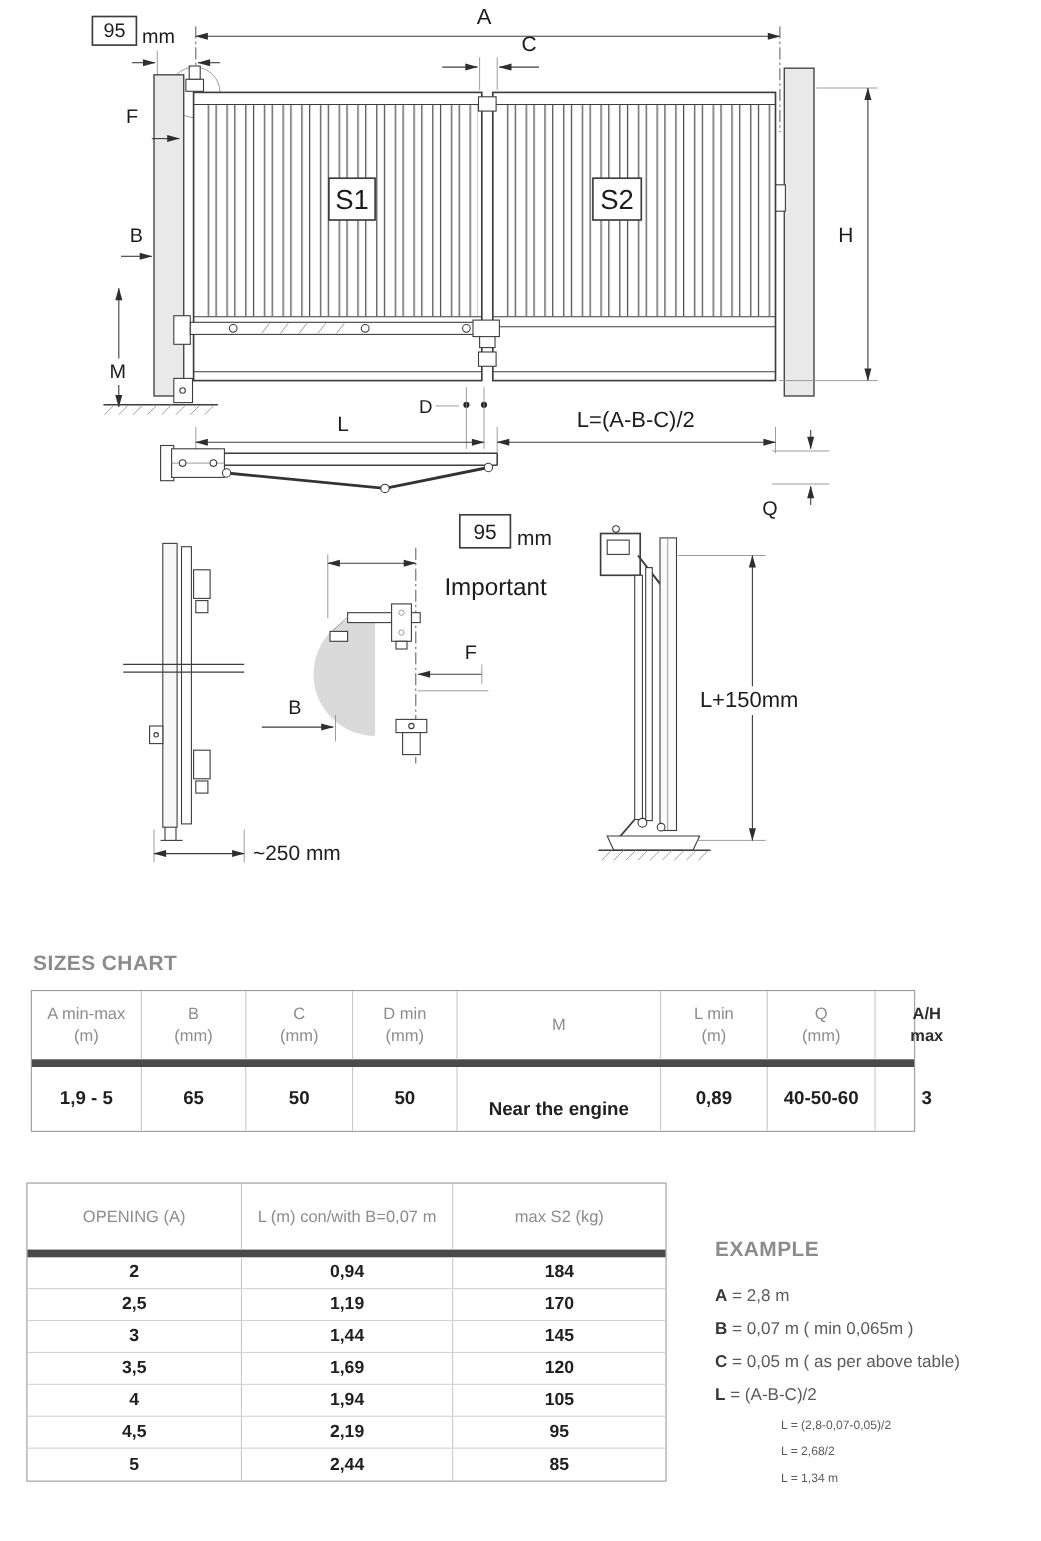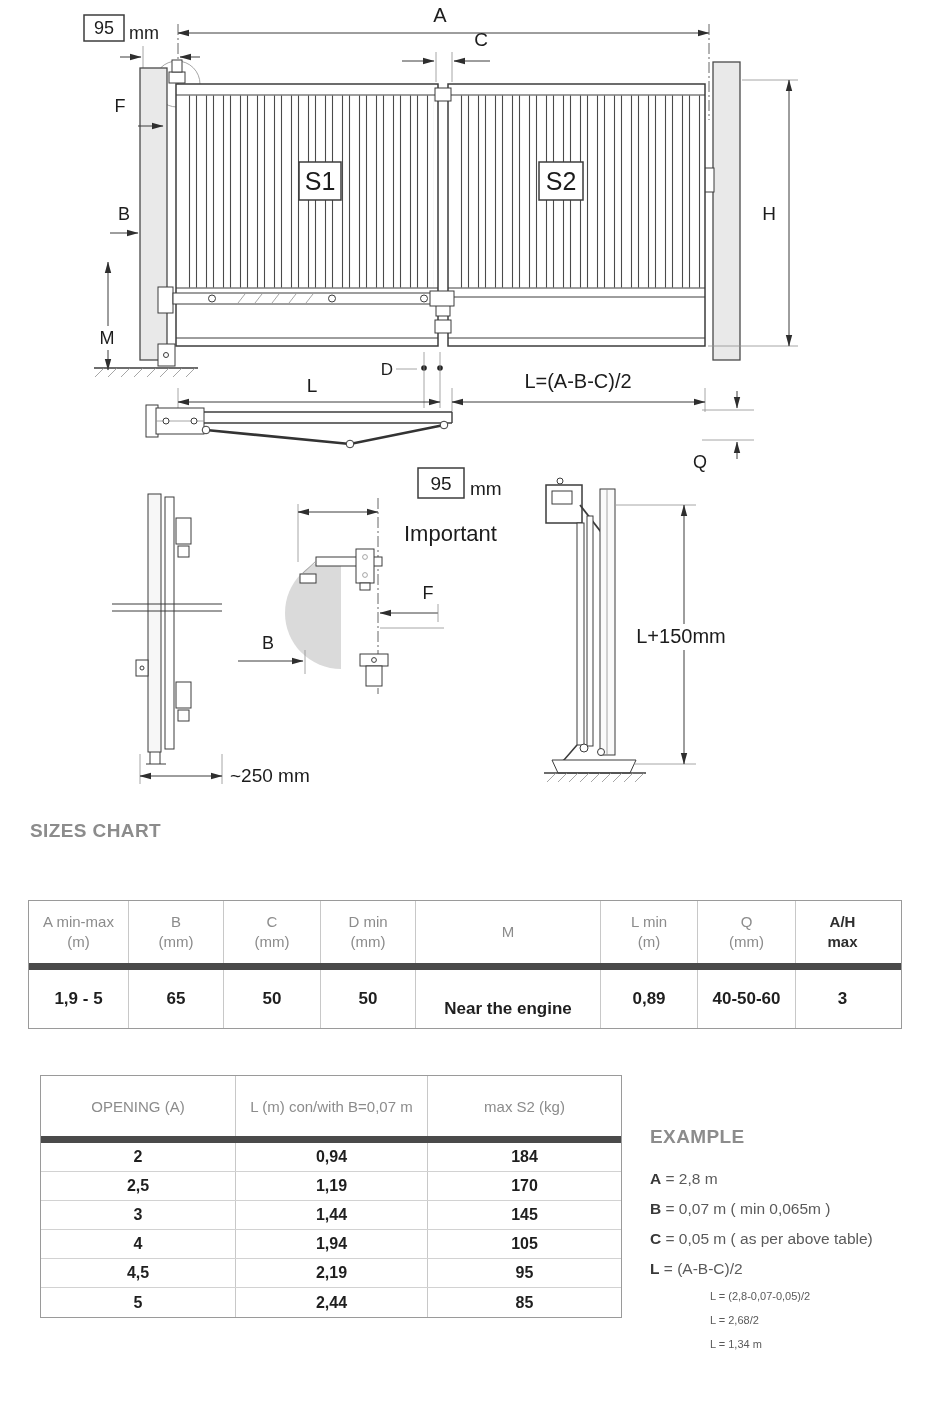--- a/index.html
+++ b/index.html
@@ -16,36 +16,36 @@
   .part2{ stroke:#3c3c3c; stroke-width:1; fill:#fff; }
   .cl   { stroke:#555; stroke-width:0.9; stroke-dasharray:11 3 2 3; fill:none; }
   .lbl18{ font-size:18px; }
   .lbl19{ font-size:19px; }
   .lbl20{ font-size:20px; }
   .lbl17{ font-size:17px; }
   .lbl22{ font-size:22px; }
   .lbl25{ font-size:25px; }
 
   .section-title { position:absolute; font-size:19px; color:#8c8c8c; font-weight:bold; letter-spacing:.4px; }
-  #sizes-title { left:30px; top:820px; }
-
-  .sc-table { position:absolute; left:28px; top:900px; width:874px; border:1px solid #9a9a9a; background:#fff; }
+  #sizes-title { left:30px; top:866px; }
+
+  .sc-table { position:absolute; left:28px; top:900px; width:804px; border:1px solid #9a9a9a; background:#fff; }
   .sc-grid { display:grid; grid-template-columns:100px 95px 97px 95px 185px 97px 98px 93px; }
   .sc-head { height:62px; }
   .sc-hcell { display:flex; flex-direction:column; justify-content:center; align-items:center; text-align:center;
               font-size:15px; color:#8c8c8c; border-right:1px solid #c8c8c8; line-height:1.35; }
   .sc-hcell:last-child { border-right:none; font-weight:bold; color:#2e2e2e; }
   .thickbar { height:7px; background:#4a4a4a; }
   .sc-body { height:58px; }
   .sc-cell { display:flex; justify-content:center; align-items:center; font-size:17px; font-weight:bold;
              color:#1f1f1f; border-right:1px solid #c8c8c8; }
   .sc-cell:last-child { border-right:none; }
   .sc-cell.low { align-items:flex-end; padding-bottom:9px; }
 
-  .op-table { position:absolute; left:40px; top:1075px; width:582px; border:1px solid #9a9a9a; background:#fff; }
+  .op-table { position:absolute; left:24px; top:1075px; width:582px; border:1px solid #9a9a9a; background:#fff; }
   .op-grid { display:grid; grid-template-columns:195px 192px 193px; }
   .op-head { height:60px; }
   .op-hcell { display:flex; justify-content:center; align-items:center; font-size:15px; color:#8c8c8c;
               border-right:1px solid #c8c8c8; text-align:center; padding:0 8px; }
   .op-hcell:last-child { border-right:none; }
   .op-row { height:29px; border-bottom:1px solid #d2d2d2; }
   .op-row:last-child { border-bottom:none; }
   .op-cell { display:flex; justify-content:center; align-items:center; font-size:16px; font-weight:bold;
              color:#1f1f1f; border-right:1px solid #c8c8c8; }
   .op-cell:last-child { border-right:none; }
@@ -350,20 +350,25 @@
       <div class="op-cell">2,5</div>
       <div class="op-cell">1,19</div>
       <div class="op-cell">170</div>
     </div>
     <div class="op-grid op-row">
       <div class="op-cell">3</div>
       <div class="op-cell">1,44</div>
       <div class="op-cell">145</div>
     </div>
     <div class="op-grid op-row">
+      <div class="op-cell">3,5</div>
+      <div class="op-cell">1,69</div>
+      <div class="op-cell">120</div>
+    </div>
+    <div class="op-grid op-row">
       <div class="op-cell">4</div>
       <div class="op-cell">1,94</div>
       <div class="op-cell">105</div>
     </div>
     <div class="op-grid op-row">
       <div class="op-cell">4,5</div>
       <div class="op-cell">2,19</div>
       <div class="op-cell">95</div>
     </div>
     <div class="op-grid op-row">

